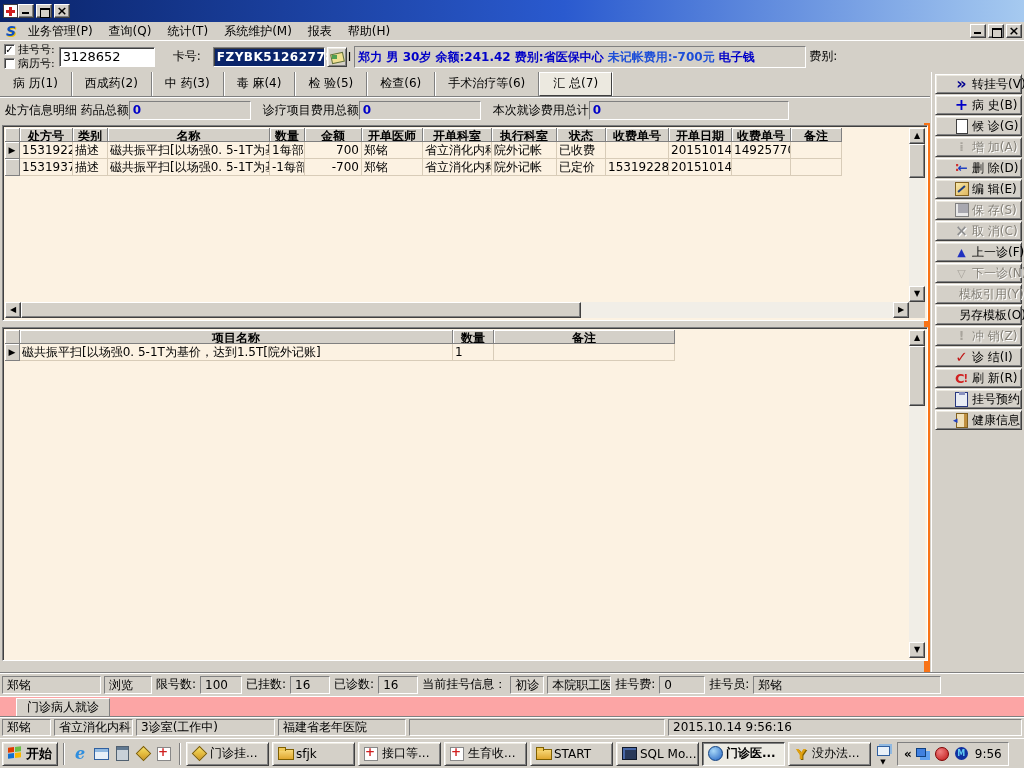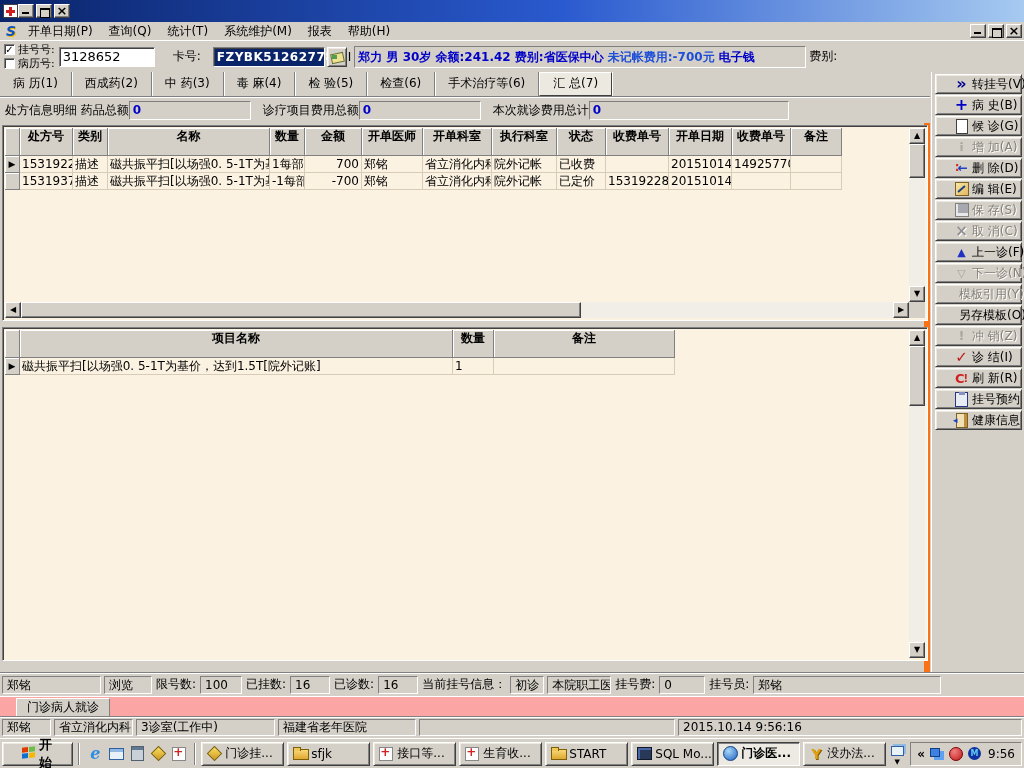--- a/index.html
+++ b/index.html
@@ -78,21 +78,21 @@
   .box-drug { width:122px; margin-right:12px; } .box-treat { width:122px; margin-right:12px; } .box-visit { width:200px; }
 
   
   .grid-panel { position:absolute; left:2px; background:#FCF2E2; border:1px solid; border-color:#808080 #fff #fff #808080;
     box-shadow: inset 1px 1px 0 #404040; overflow:hidden; }
   .grid1 { top:53px; width:926px; height:196px; }
   .grid2 { top:255px; width:926px; height:334px; }
   .grid-inner { position:absolute; left:2px; top:2px; right:18px; bottom:2px; overflow:hidden; }
   .grid1 .grid-inner { bottom:18px; }
   .g-row { display:flex; height:17px; line-height:16px; }
-  .g-row.hdr { height:28px; line-height:17px; }
+  .g-row.hdr { height:14px; line-height:17px; }
   .g-cell { padding:0 2px; white-space:nowrap; overflow:hidden; border-right:1px solid #D8CCB8; border-bottom:1px solid #D8CCB8; }
   .hdr .g-cell { background:#D4D0C8; font-weight:bold; text-align:center; border-right:1px solid #808080; border-bottom:1px solid #808080;
     box-shadow: inset 1px 1px 0 #fff; }
   .g-marker { flex:0 0 15px; background:#D4D0C8; border-right:1px solid #808080; border-bottom:1px solid #808080;
     box-shadow: inset 1px 1px 0 #fff; text-align:center; font-size:9px; line-height:16px; padding:0; }
   .num { text-align:right; }
   
   .t1c0{flex:0 0 53px;} .t1c1{flex:0 0 35px;} .t1c2{flex:0 0 162px;} .t1c3{flex:0 0 35px;} .t1c4{flex:0 0 57px;}
   .t1c5{flex:0 0 61px;} .t1c6{flex:0 0 69px;} .t1c7{flex:0 0 65px;} .t1c8{flex:0 0 49px;} .t1c9{flex:0 0 63px;}
   .t1c10{flex:0 0 63px;} .t1c11{flex:0 0 59px;} .t1c12{flex:0 0 51px;}
@@ -145,26 +145,26 @@
   .w-doc{width:99px;} .w-mode{width:48px;} .w-limit{width:42px;} .w-reg{width:40px;} .w-seen{width:40px;}
   .w-first{width:34px;} .w-ins{width:64px;} .w-fee{width:46px;} .w-regr{width:188px;}
 
   .tabstrip { position:absolute; top:696px; left:0; width:1024px; height:20px; background:#fca5a5; border-top:1px solid #fff; padding-left:16px; }
   .doc-tab { display:inline-block; margin-top:1px; height:18px; line-height:17px; padding:0 10px;
     background:#D4D0C8; border:1px solid #808080; border-bottom:none; border-left-color:#fff; border-top-color:#fff; white-space:nowrap; }
 
   .status2 { position:absolute; top:716px; left:0; width:1024px; height:22px; background:#D4D0C8;
     border-top:1px solid #808080; box-shadow: inset 0 1px 0 #fff; display:flex; align-items:center; padding:0 2px; gap:3px; }
   .s2-box { height:17px; line-height:15px; padding:0 4px; background:#D4D0C8; border:1px solid; border-color:#808080 #fff #fff #808080; white-space:nowrap; overflow:hidden; }
-  .s2-a{width:49px;} .s2-b{width:79px;} .s2-c{width:139px;} .s2-d{width:138px;} .s2-e{width:256px;} .s2-f{flex:1;}
+  .s2-a{width:49px;} .s2-b{width:79px;} .s2-c{width:139px;} .s2-d{width:128px;} .s2-e{width:256px;} .s2-f{flex:1;}
 
   
   .taskbar { position:absolute; top:738px; left:0; width:1024px; height:30px; background:#D4D0C8;
     border-top:1px solid #fff; display:flex; align-items:center; padding:0 2px; gap:3px; }
-  .start-btn { height:24px; display:flex; align-items:center; gap:4px; padding:0 19px; font-weight:bold; font-size:13px; }
+  .start-btn { height:24px; display:flex; align-items:center; gap:4px; padding:0 5px; font-weight:bold; font-size:13px; }
   .win-flag { width:14px; height:13px; display:grid; grid-template-columns:6px 6px; grid-template-rows:5px 5px; gap:1px; transform:skewY(-6deg); }
   .win-flag span:nth-child(1){background:#E03C00;} .win-flag span:nth-child(2){background:#6CBE45;}
   .win-flag span:nth-child(3){background:#1070D0;} .win-flag span:nth-child(4){background:#F8B800;}
   .tb-sep { width:2px; height:22px; border-left:1px solid #808080; border-right:1px solid #fff; margin:0 2px; flex:0 0 auto; }
   .ql { display:flex; align-items:center; gap:5px; padding:0 2px; }
   .qlic { width:16px; height:16px; display:flex; align-items:center; justify-content:center; position:relative; }
   .ic-ie::before { content:"e"; color:#2E8EDF; font-weight:bold; font-style:italic; font-size:16px; font-family:"DejaVu Serif",serif; }
   .ic-desk::before { content:""; width:13px; height:10px; background:#E8F0F8; border:1px solid #3060A0; box-shadow: inset 0 3px 0 #90B8E0; display:block; }
   .ic-calc::before { content:""; width:11px; height:13px; background:#C8D0D8; border:1px solid #506070; box-shadow: inset 0 3px 0 #607890; display:block; }
   .ic-appyellow::before { content:""; width:9px; height:9px; background:linear-gradient(135deg,#F8E060,#D09820); border:1px solid #806000; transform:rotate(45deg); display:block; }
@@ -201,21 +201,21 @@
     <span class="app-icon"></span>
     <span class="win-controls">
       <span class="win-btn"><span class="glyph-min"></span></span>
       <span class="win-btn"><span class="glyph-restore"></span></span>
       <span class="win-btn"><span class="glyph-close"></span></span>
     </span>
   </div>
 
   <div class="menubar">
     <span class="app-logo">S</span>
-    <span class="menu-item">开单日期(P)</span>
+    <span class="menu-item">业务管理(P)</span>
     <span class="menu-item">查询(Q)</span>
     <span class="menu-item">统计(T)</span>
     <span class="menu-item">系统维护(M)</span>
     <span class="menu-item">报表</span>
     <span class="menu-item">帮助(H)</span>
     <span class="win-controls">
       <span class="win-btn"><span class="glyph-min"></span></span>
       <span class="win-btn"><span class="glyph-restore"></span></span>
       <span class="win-btn"><span class="glyph-close"></span></span>
     </span>

